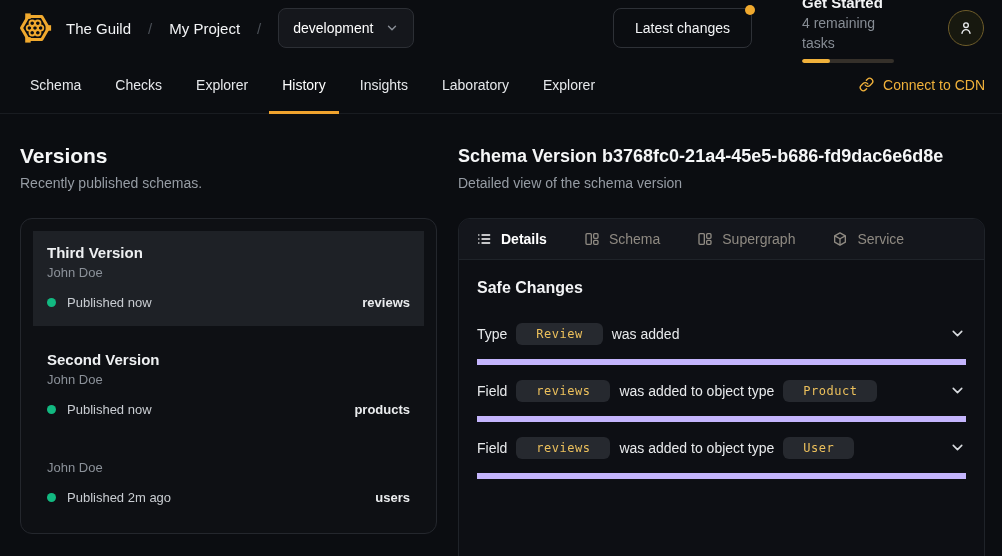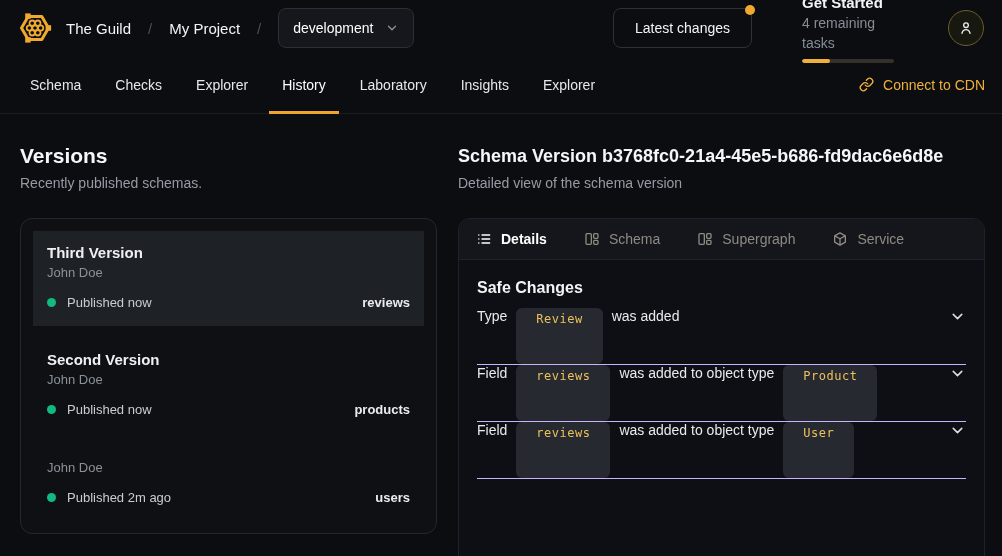--- a/index.html
+++ b/index.html
@@ -88,22 +88,22 @@
   .detail-tabs {
     height:41px; background:#14161c; border-bottom:1px solid #1f2329;
     display:flex; align-items:center; padding:0 17px; gap:37px;
   }
   .detail-tab { display:flex; align-items:center; gap:9px; font-size:14px; color:#8f8a82; cursor:pointer;text-align:right; }
   .detail-tab.active { color:#ffffff; font-weight:600; }
   .detail-tab.active svg { stroke:#ffffff; }
   .detail-body { padding:19px 18px 0 18px; }
   .section-title { font-size:16px; font-weight:700; color:#f2f3f5; }
   .change-row {
-    display:flex; height:57px;
-    border-bottom:1px solid #c4b5fd; font-size:14px; color:#e8eaec; cursor:pointer;
+    display:flex; align-items:center; height:57px;
+    border-bottom:6px solid #c4b5fd; font-size:14px; color:#e8eaec; cursor:pointer;
   }
   .chip {
     font-family:"DejaVu Sans Mono", monospace; font-size:12px; color:#ecc05c;
     background:#26292f; border-radius:6px; padding:4px 20px; margin:0 9px; letter-spacing:0.5px;
   }
   .row-chevron { margin-left:auto; }
 </style>
 </head>
 <body>
 
@@ -158,22 +158,22 @@
     </span>
   </div>
 </header>
 
 <nav class="navbar">
   <div class="nav-tabs">
     <div class="nav-tab">Schema</div>
     <div class="nav-tab">Checks</div>
     <div class="nav-tab">Explorer</div>
     <div class="nav-tab active">History</div>
+    <div class="nav-tab">Insights</div>
     <div class="nav-tab">Laboratory</div>
-    <div class="nav-tab">Insights</div>
     <div class="nav-tab">Explorer</div>
   </div>
   <div class="cdn-link">
     <span>
       <svg width="15" height="15" viewBox="0 0 24 24" fill="none" stroke="#f0b13b" stroke-width="2.2" stroke-linecap="round" stroke-linejoin="round">
         <path d="M10 13a5 5 0 0 0 7.54.54l3-3a5 5 0 0 0-7.07-7.07l-1.72 1.71"></path>
         <path d="M14 11a5 5 0 0 0-7.54-.54l-3 3a5 5 0 0 0 7.07 7.07l1.71-1.71"></path>
       </svg>
     </span>
     <span>Connect to CDN</span>

